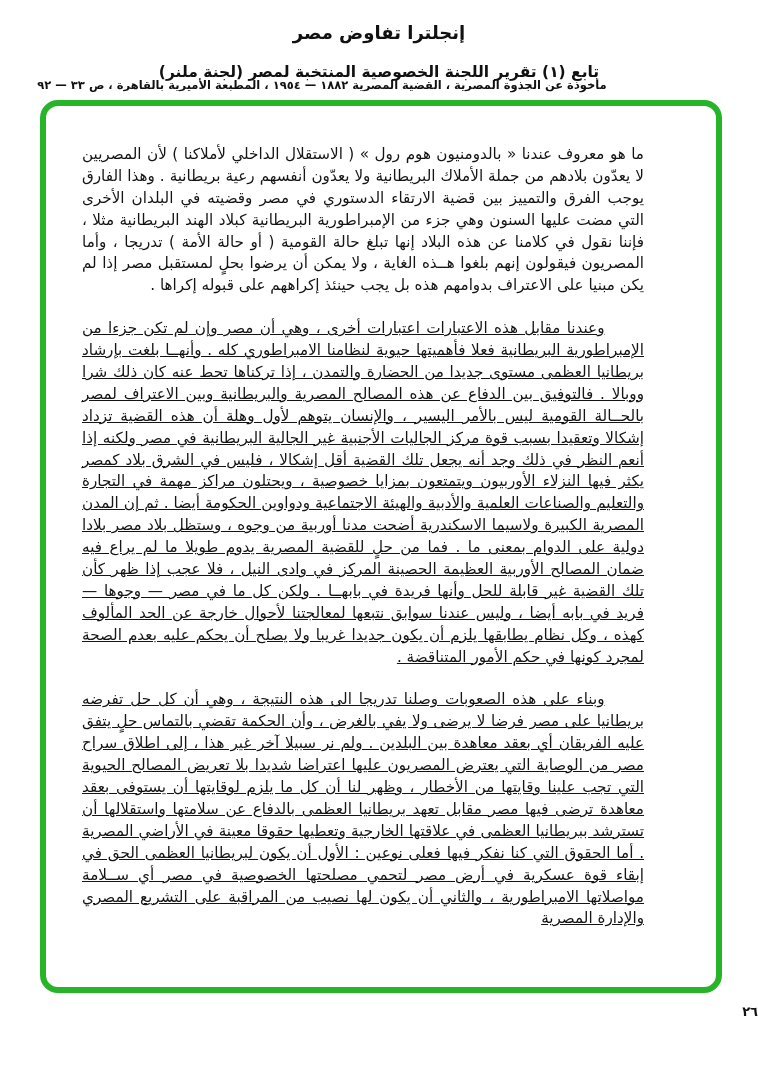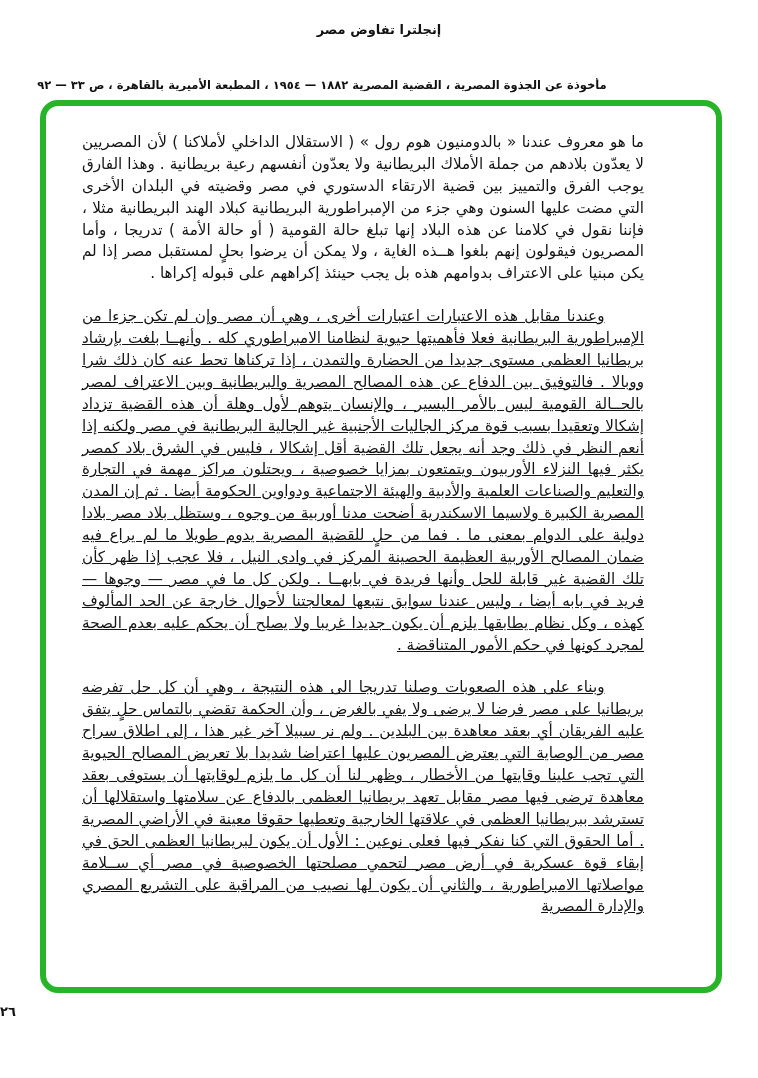--- a/index.html
+++ b/index.html
@@ -17,21 +17,21 @@
   }
   .page-header {
     position: absolute;
     top: 22px;
     left: 0;
     width: 758px;
     text-align: center;
     direction: rtl;
   }
   .header-line1 {
-    font-size: 13px;
+    font-size: 18px;
     font-weight: bold;
     letter-spacing: 0.5px;
     margin-bottom: 20px;
   }
   .header-line2 {
     font-size: 15.5px;
     font-weight: bold;
     margin-bottom: 8px;
   }
   .citation-clip {
@@ -69,42 +69,43 @@
     padding: 26px 36px 0 36px;
     box-sizing: border-box;
     direction: rtl;
     text-align: justify;
     font-size: 15.2px;
     line-height: 1.44;
     color: #141414;
     overflow: hidden;
   }
   .body-text p {
-    margin: 0 0 21px 0;
+    margin: 12px 0 21px 0;
   }
   .body-text p.indent {
     text-indent: 2.6em;
     text-decoration: underline;
   }
   .page-number {
     position: absolute;
     top: 1004px;
     left: 0;
     width: 758px;
-    text-align: left;
+    text-align: right;
     font-size: 13px;
     font-weight: bold;
     direction: rtl;
   }
 </style>
 </head>
 <body>
 
 <div class="page-header">
   <div class="header-line1">إنجلترا تفاوض مصر</div>
+  <div class="header-line2">تابع (١) تقرير اللجنة الخصوصية المنتخبة لمصر (لجنة ملنر)</div>
 </div>
 
 <div class="citation-clip">
   <div class="citation-line">مأخوذة عن الجذوة المصرية ، القضية المصرية ١٨٨٢ — ١٩٥٤ ، المطبعة الأميرية بالقاهرة ، ص ٣٣ — ٩٢</div>
 </div>
 
 <div class="green-box"></div>
 
 <div class="body-text">
   <p>ما هو معروف عندنا « بالدومنيون هوم رول » ( الاستقلال الداخلي لأملاكنا ) لأن المصريين لا يعدّون بلادهم من جملة الأملاك البريطانية ولا يعدّون أنفسهم رعية بريطانية . وهذا الفارق يوجب الفرق والتمييز بين قضية الارتقاء الدستوري في مصر وقضيته في البلدان الأخرى التي مضت عليها السنون وهي جزء من الإمبراطورية البريطانية كبلاد الهند البريطانية مثلا ، فإننا نقول في كلامنا عن هذه البلاد إنها تبلغ حالة القومية ( أو حالة الأمة ) تدريجا ، وأما المصريون فيقولون إنهم بلغوا هــذه الغاية ، ولا يمكن أن يرضوا بحلٍ لمستقبل مصر إذا لم يكن مبنيا على الاعتراف بدوامهم هذه بل يجب حينئذ إكراههم على قبوله إكراها .</p>

